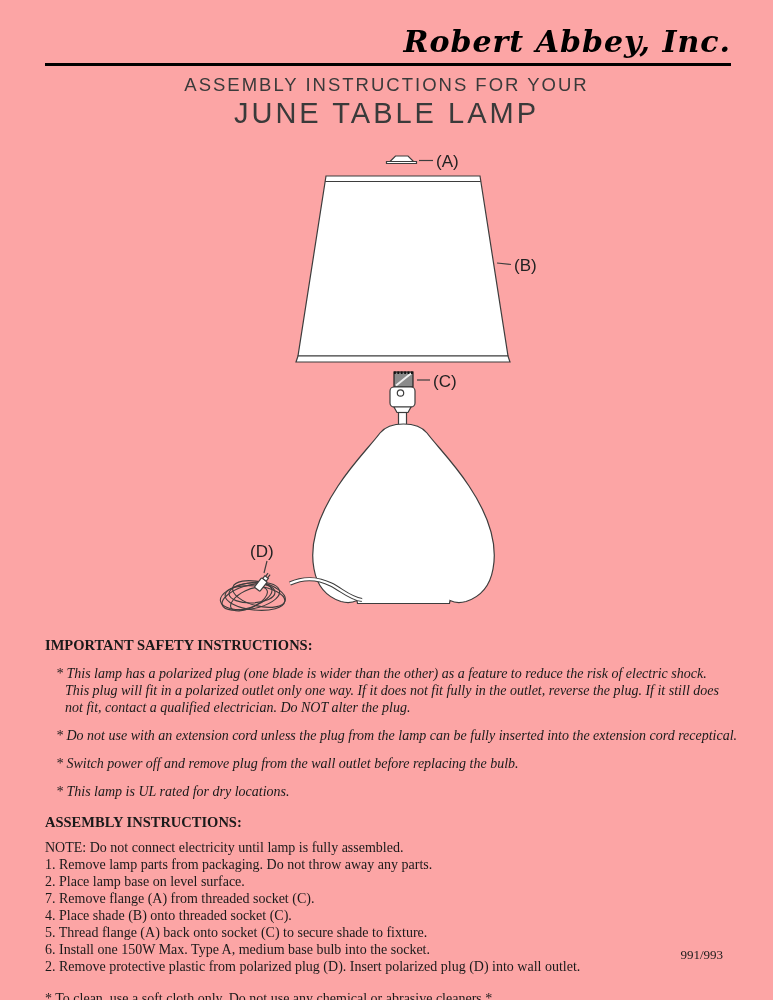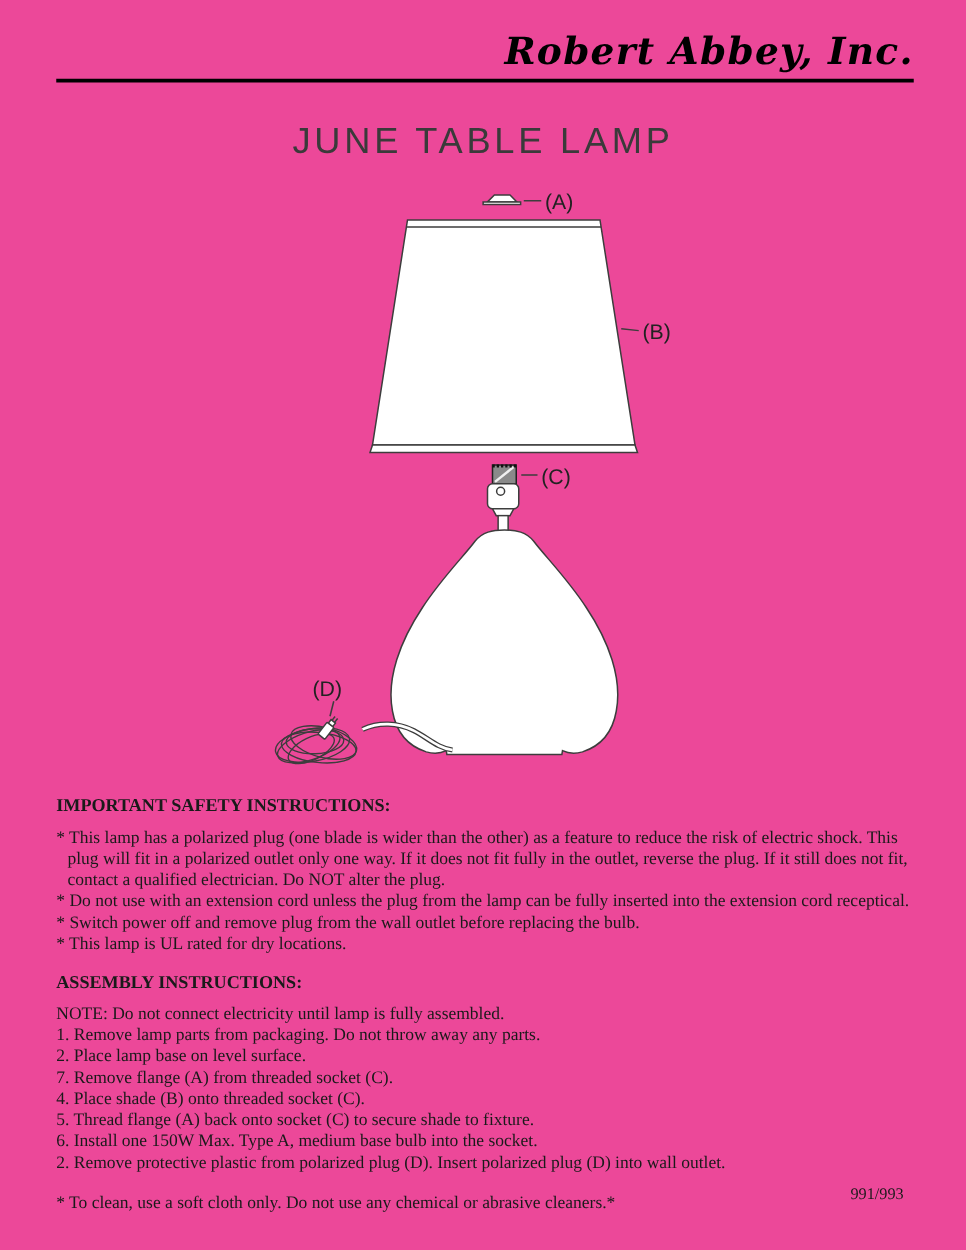--- a/index.html
+++ b/index.html
@@ -1,17 +1,17 @@
 <!DOCTYPE html>
 <html><head>
 <meta charset="utf-8">
 <style>
   html,body { margin:0; padding:0; background:#ffffff; }
   .page {
-    position:relative; width:773px; height:1000px; background:#ec4899;
+    position:relative; width:773px; height:1000px; background:#fca5a5;
     font-family:"Liberation Serif", serif; color:#1a1a1a; overflow:hidden;
   }
   .logo {
     position:absolute; top:24px; right:42px;
     font-family:"DejaVu Serif", serif; font-style:italic; font-weight:bold;
     font-size:30px; letter-spacing:1px; color:#000; white-space:nowrap;
   }
   .header-rule {
     position:absolute; top:63px; left:45px; width:686px; height:2.5px; background:#000;
   }
@@ -30,36 +30,37 @@
     font-family:"Liberation Sans", sans-serif; font-size:17px; fill:#222;
   }
   .content {
     position:absolute; top:626px; left:45px; width:688px;
     font-size:14px; line-height:17px;
   }
   .section-heading {
     font-weight:bold; font-size:14.5px; line-height:18px; margin:10px 0 8px 0;
   }
   .assembly-heading { margin-top:13px; }
-  .safety-item { margin:0; padding-left:9px; text-indent:-9px; }
+  .safety-item { margin:11px; padding-left:9px; text-indent:-9px;font-style:italic; }
   .nowrap { white-space:nowrap; }
   .note-line, .step-line { margin:0; }
   .note-line { margin-top:7px; }
   .cleaning-line { margin-top:15px;font-family:Liberation Serif, serif; }
   .page-number {
     position:absolute; top:947px; right:50px; font-size:13px; color:#1a1a1a;
   }
 </style>
 </head>
 <body>
 
 <div class="page">
 
   <div class="logo">Robert Abbey, Inc.</div>
   <div class="header-rule"></div>
+  <div class="subtitle">ASSEMBLY INSTRUCTIONS FOR YOUR</div>
   <div class="doc-title">JUNE TABLE LAMP</div>
 
   <svg class="diagram" width="773" height="482" viewBox="0 0 773 482">
     <g fill="none" stroke="#3d3d3d" stroke-width="1.2">
 
       <g>
         <path d="M390,21.5 L395.5,16 L408,16 L413.5,21.5 Z" fill="#ffffff"></path>
         <path d="M386.5,21.5 L416.5,21.5 L416.5,23.5 L386.5,23.5 Z" fill="#ffffff"></path>
       </g>
       <line x1="419" y1="20.5" x2="433" y2="20.5"></line>

